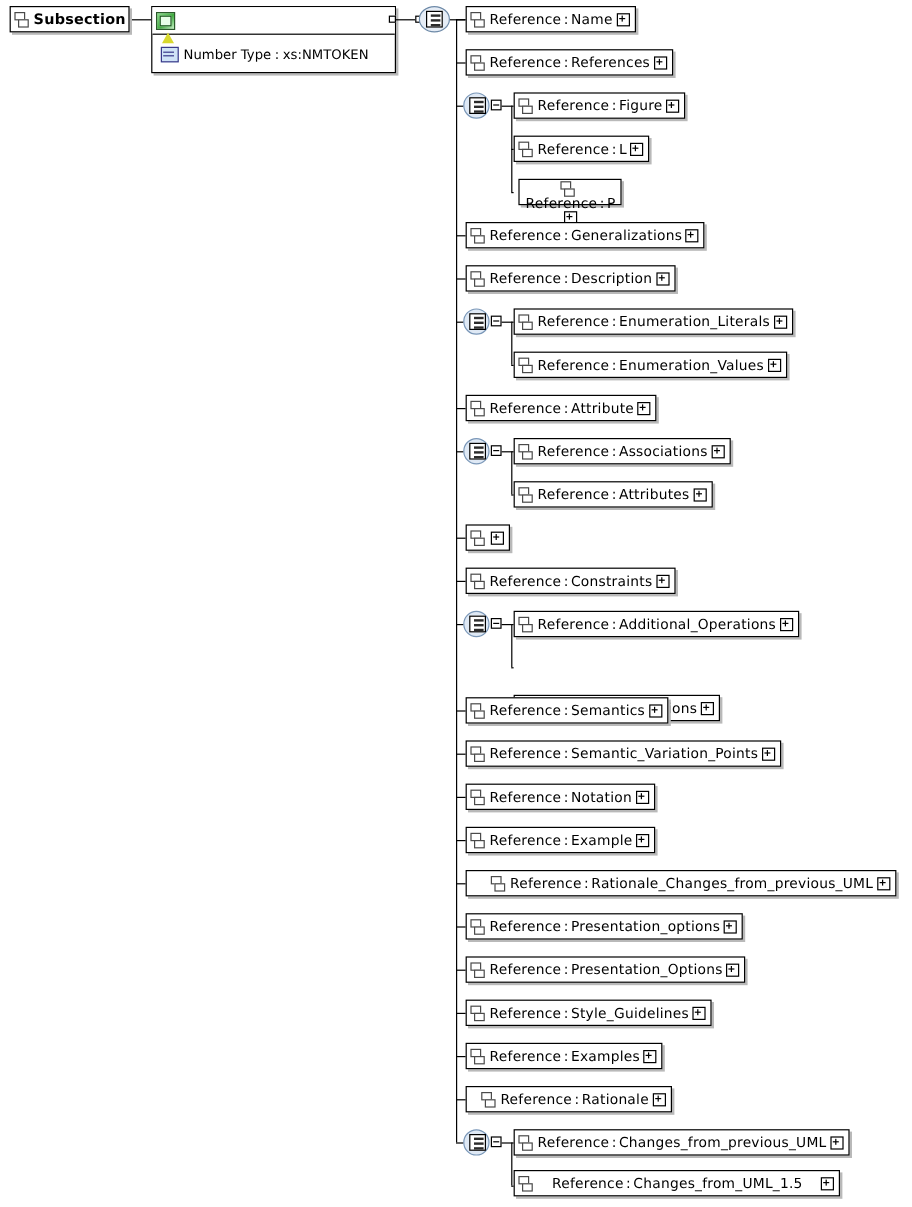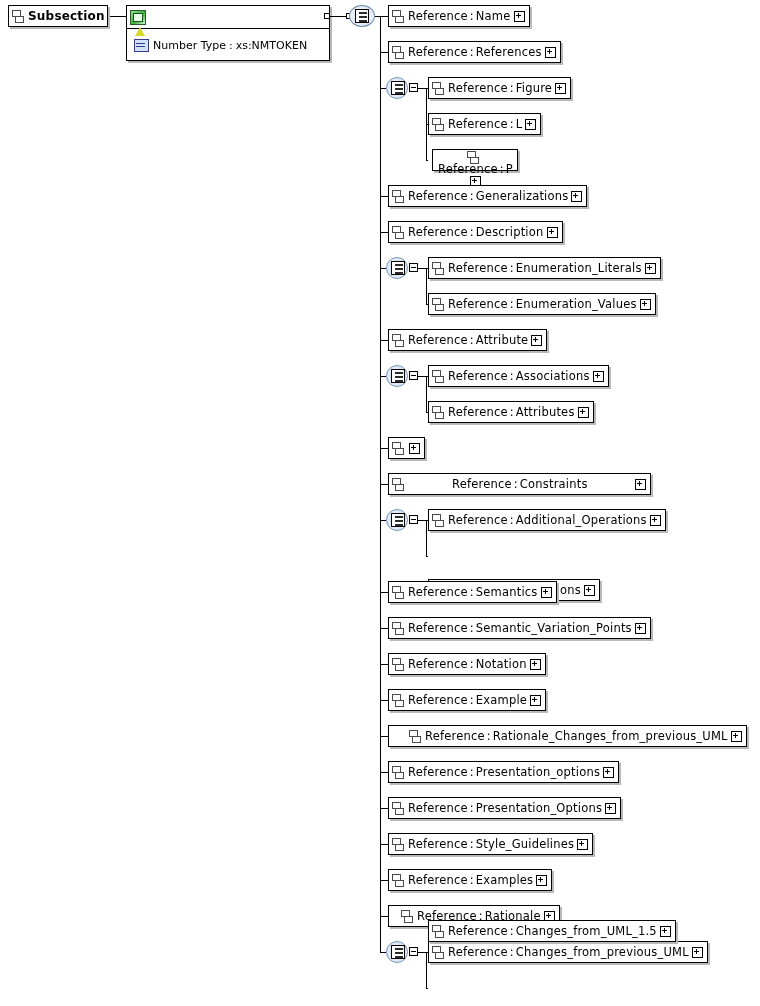--- a/index.html
+++ b/index.html
@@ -415,21 +415,21 @@
         <span class="elem-icon"></span>
         <span class="lbl"><span>Reference</span><span class="sep">:</span><span>Attributes</span></span>
         <span class="plus"></span>
       </div>
       <div class="ln h" style="left:426px; top:412px; width:2px;"></div>
       <div class="node shadow" style="left: 388px; top: 437px;">
         <span class="elem-icon"></span>
         <span class="plus"></span>
       </div>
       <div class="ln h" style="left:380px; top:448px; width:8px;"></div>
-      <div class="node shadow" style="left: 388px; top: 473px; gap: 44px;">
+      <div class="node shadow" style="left: 388px; top: 473px;">
         <span class="elem-icon"></span>
         <span class="lbl"><span>Reference</span><span class="sep">:</span><span>Constraints</span></span>
         <span class="plus"></span>
       </div>
       <div class="ln h" style="left:380px; top:484px; width:8px;"></div>
       <div class="node shadow" style="left: 428px; top: 509px;">
         <span class="elem-icon"></span>
         <span class="lbl"><span>Reference</span><span class="sep">:</span><span>Additional_Operations</span></span>
         <span class="plus"></span>
       </div>
@@ -499,21 +499,21 @@
         <span class="lbl"><span>Reference</span><span class="sep">:</span><span>Rationale</span></span>
         <span class="plus"></span>
       </div>
       <div class="ln h" style="left:380px; top:916px; width:8px;"></div>
       <div class="node shadow" style="left: 428px; top: 941px;">
         <span class="elem-icon"></span>
         <span class="lbl"><span>Reference</span><span class="sep">:</span><span>Changes_from_previous_UML</span></span>
         <span class="plus"></span>
       </div>
       <div class="ln h" style="left:426px; top:952px; width:2px;"></div>
-      <div class="node shadow" style="left: 428px; top: 920px;">
+      <div class="node shadow" style="left: 428px; top: 975px; gap: 12px;">
         <span class="elem-icon"></span>
         <span class="lbl"><span>Reference</span><span class="sep">:</span><span>Changes_from_UML_1.5</span></span>
         <span class="plus"></span>
       </div>
       <div class="ln h" style="left:426px; top:988px; width:2px;"></div>
       <div class="ln v" style="left:426px; top:88px; height:72px;"></div>
       <div class="ln v" style="left:426px; top:268px; height:36px;"></div>
       <div class="ln v" style="left:426px; top:376px; height:36px;"></div>
       <div class="ln v" style="left:426px; top:520px; height:36px;"></div>
       <div class="ln v" style="left:426px; top:952px; height:36px;"></div>

